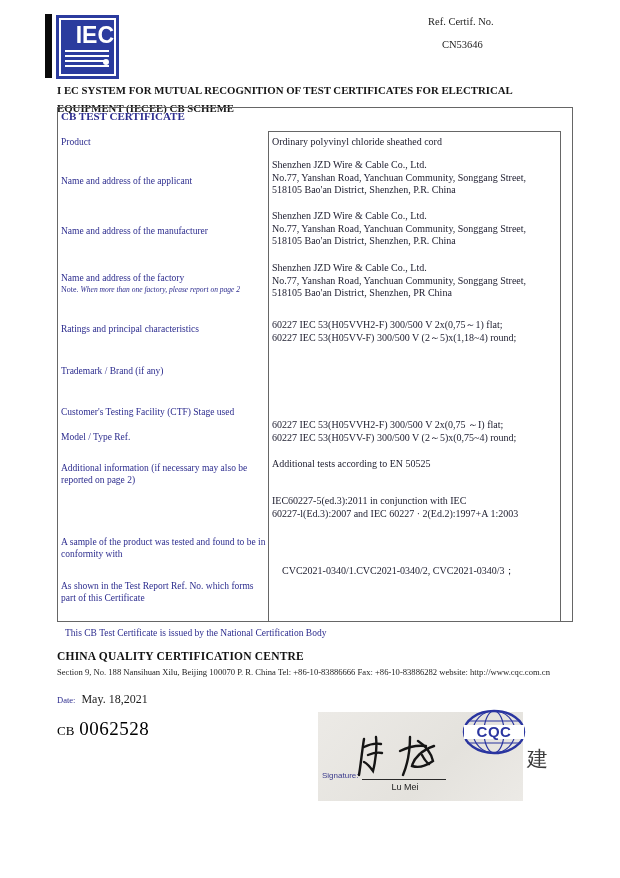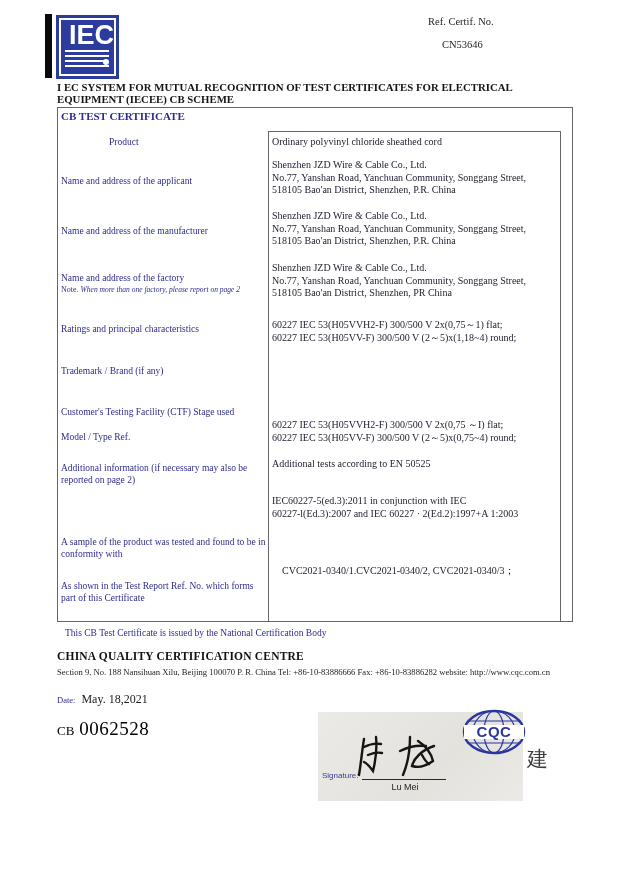--- a/index.html
+++ b/index.html
@@ -9,29 +9,29 @@
   }
   .abs{position:absolute;}
   .pre{white-space:pre-line;}
 
   
   #logo-blackbar{left:45px;top:14px;width:7px;height:64px;background:#0a0a0a;}
   #iec-logo{left:56px;top:15px;width:63px;height:64px;background:#2b3b9e;box-sizing:border-box;padding:3px;}
   #iec-logo .inner{border:2px solid #ffffff;height:100%;box-sizing:border-box;position:relative;overflow:hidden;}
   #iec-logo .iec-text{
     color:#ffffff;font-family:"Liberation Sans",sans-serif;font-weight:bold;
-    font-size:27px;line-height:27px;text-align:left;padding:2px 0 0 8px;letter-spacing:0px;
+    font-size:23px;line-height:27px;text-align:right;padding:2px 0 0 8px;letter-spacing:0px;
   }
   #iec-logo .line{position:absolute;left:4px;height:2px;background:#ffffff;}
   #iec-logo .dot{position:absolute;width:6px;height:6px;border-radius:50%;background:#ffffff;right:5px;bottom:9px;}
 
   
   #ref-label{left:428px;top:16px;font-size:10.5px;color:#1c1c1c;}
   #ref-no{left:442px;top:39px;font-size:10.5px;color:#1c1c1c;}
-  #scheme-title{left:57px;top:81px;width:512px;font-size:10.8px;font-weight:bold;color:#141414;line-height:12px;}
+  #scheme-title{left:57px;top:81px;width:512px;font-size:10.8px;font-weight:bold;color:#141414;line-height:18px;}
 
   
   #outer-box{left:57px;top:107px;width:516px;height:515px;border:1px solid #666;box-sizing:border-box;}
   #value-box{left:268px;top:131px;width:293px;height:491px;border:1px solid #666;box-sizing:border-box;}
   #cb-title{left:61px;top:110px;font-size:11px;font-weight:bold;color:#2c2c8e;}
 
   .flabel{left:61px;width:206px;font-size:9.5px;color:#2c2c8e;line-height:11.5px;}
   .fnote{left:61px;width:206px;font-size:8px;color:#2c2c8e;}
   .fnote .it{font-style:italic;font-size:7.5px;}
   .fvalue{left:272px;width:284px;font-size:10px;color:#222233;line-height:12.6px;}
@@ -77,21 +77,21 @@
 
   <div class="abs" id="ref-label">Ref. Certif. No.</div>
   <div class="abs" id="ref-no">CN53646</div>
 
   <div class="abs" id="scheme-title">I EC SYSTEM FOR MUTUAL RECOGNITION OF TEST CERTIFICATES FOR ELECTRICAL EQUIPMENT (IECEE) CB SCHEME</div>
 
   <div class="abs" id="outer-box"></div>
   <div class="abs" id="value-box"></div>
   <div class="abs" id="cb-title">CB TEST CERTIFICATE</div>
 
-  <div class="abs flabel" style="top:137px;margin-left:48px;">Product</div>
+  <div class="abs flabel" style="top:137px;">Product</div>
   <div class="abs flabel" style="top:176px;">Name and address of the applicant</div>
   <div class="abs flabel" style="top:226px;">Name and address of the manufacturer</div>
   <div class="abs flabel" style="top:273px;">Name and address of the factory</div>
   <div class="abs fnote" style="top:285px;"><span>Note. </span><span class="it">When more than one factory, please report on page 2</span></div>
   <div class="abs flabel" style="top:324px;">Ratings and principal characteristics</div>
   <div class="abs flabel" style="top:366px;">Trademark / Brand (if any)</div>
   <div class="abs flabel" style="top:407px;">Customer's Testing Facility (CTF) Stage used</div>
   <div class="abs flabel" style="top:432px;">Model / Type Ref.</div>
   <div class="abs flabel" style="top:463px;">Additional information (if necessary may also be reported on page 2)</div>
   <div class="abs flabel" style="top:537px;">A sample of the product was tested and found to be in conformity with</div>

